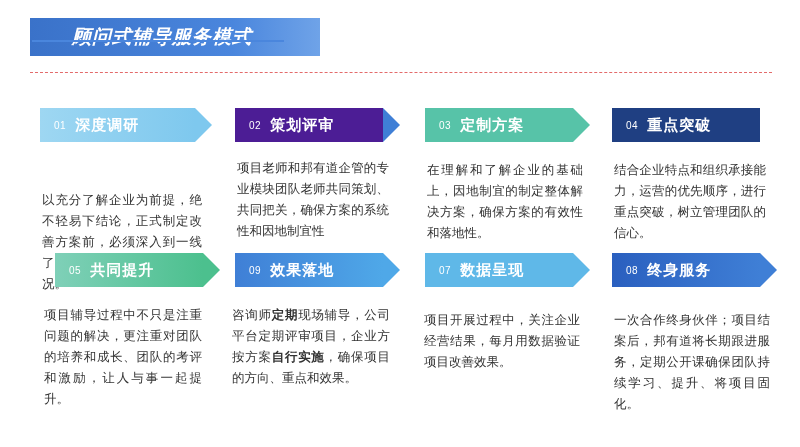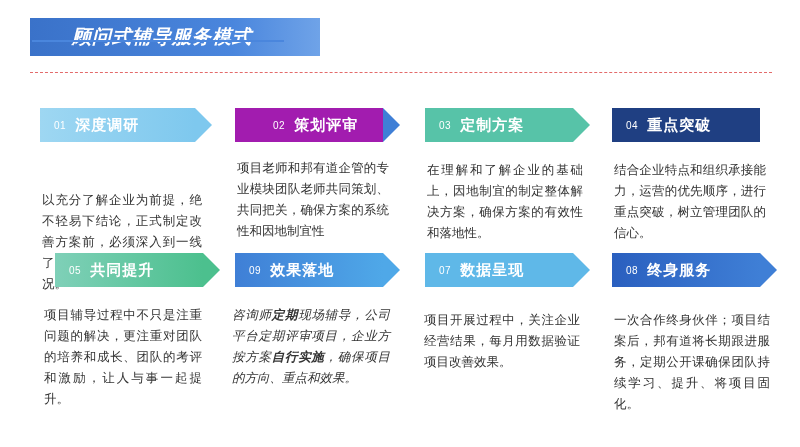--- a/index.html
+++ b/index.html
@@ -138,21 +138,21 @@
 
   <div class="divider"></div>
 
   <div class="chip" id="chip0" style="left:40px; top:108px; width:155px; background:linear-gradient(90deg,#9ed7f2,#7ec8ee);">
     <span class="num">01</span>
     <span class="lbl">深度调研</span>
     <span class="tip" style="border-left:17px solid #7ec8ee;"></span>
   </div>
   <div class="body-text" style="left:42px; top:158px; width:160px;margin-top:32px;">以充分了解企业为前提，绝不轻易下结论，正式制定改善方案前，必须深入到一线了解和理解企业的运营情况。</div>
 
-  <div class="chip" id="chip1" style="left:235px; top:108px; width:148px; background:#a21caf;padding-left:24px;">
+  <div class="chip" id="chip1" style="left:235px; top:108px; width:148px; background:#4c1d95;">
     <span class="num">02</span>
     <span class="lbl">策划评审</span>
     <span class="tip" style="border-left:17px solid #3f7fd6;"></span>
   </div>
   <div class="body-text" style="left:237px; top:158px; width:152px;">项目老师和邦有道企管的专业模块团队老师共同策划、共同把关，确保方案的系统性和因地制宜性</div>
 
   <div class="chip" id="chip2" style="left:425px; top:108px; width:148px; background:#57c3a8;">
     <span class="num">03</span>
     <span class="lbl">定制方案</span>
     <span class="tip" style="border-left:17px solid #57c3a8;"></span>
@@ -170,21 +170,21 @@
     <span class="lbl">共同提升</span>
     <span class="tip" style="border-left:17px solid #4cc08e;"></span>
   </div>
   <div class="body-text" style="left:44px; top:305px; width:158px;">项目辅导过程中不只是注重问题的解决，更注重对团队的培养和成长、团队的考评和激励，让人与事一起提升。</div>
 
   <div class="chip" id="chip5" style="left:235px; top:253px; width:148px; background:linear-gradient(90deg,#3f7fd6,#4fa8e8);">
     <span class="num">09</span>
     <span class="lbl">效果落地</span>
     <span class="tip" style="border-left:17px solid #4fa8e8;"></span>
   </div>
-  <div class="body-text" id="text06" style="left:232px; top:305px; width:158px;font-style:italic;"><span>咨询师</span><b>定期</b><span>现场辅导，公司平台定期评审项目，企业方按方案</span><b>自行实施</b><span>，确保项目的方向、重点和效果。</span></div>
+  <div class="body-text" id="text06" style="left:232px; top:305px; width:158px;"><span>咨询师</span><b>定期</b><span>现场辅导，公司平台定期评审项目，企业方按方案</span><b>自行实施</b><span>，确保项目的方向、重点和效果。</span></div>
 
   <div class="chip" id="chip6" style="left:425px; top:253px; width:148px; background:#5fb8e8;">
     <span class="num">07</span>
     <span class="lbl">数据呈现</span>
     <span class="tip" style="border-left:17px solid #5fb8e8;"></span>
   </div>
   <div class="body-text" style="left:424px; top:310px; width:156px;">项目开展过程中，关注企业经营结果，每月用数据验证项目改善效果。</div>
 
   <div class="chip" id="chip7" style="left:612px; top:253px; width:148px; background:linear-gradient(90deg,#2a5fbf,#3f7fd6);">
     <span class="num">08</span>

